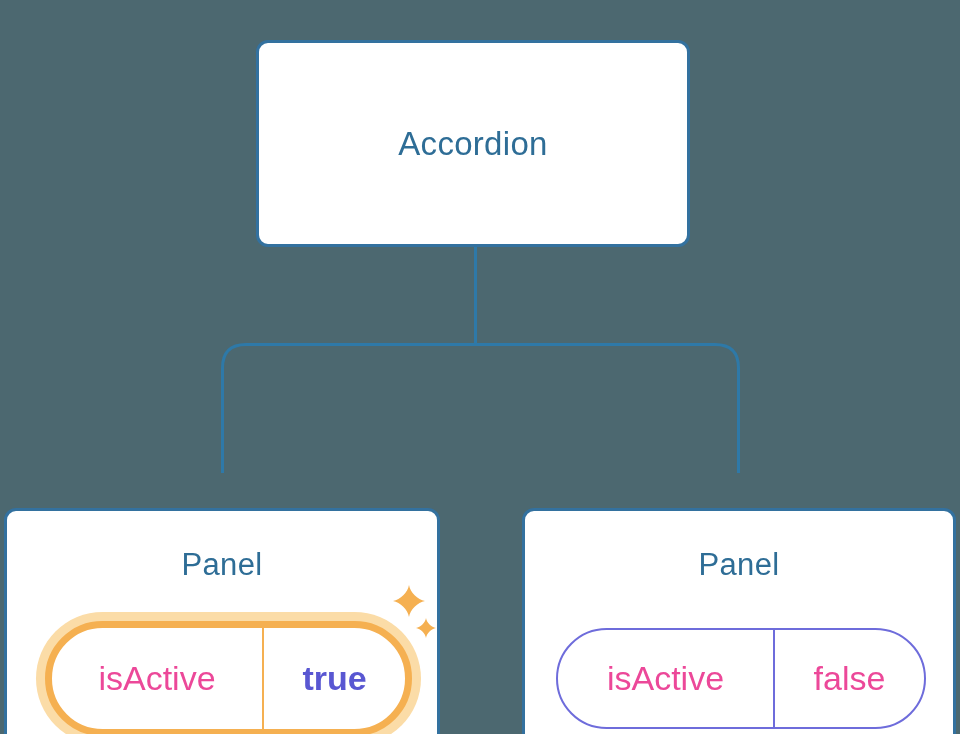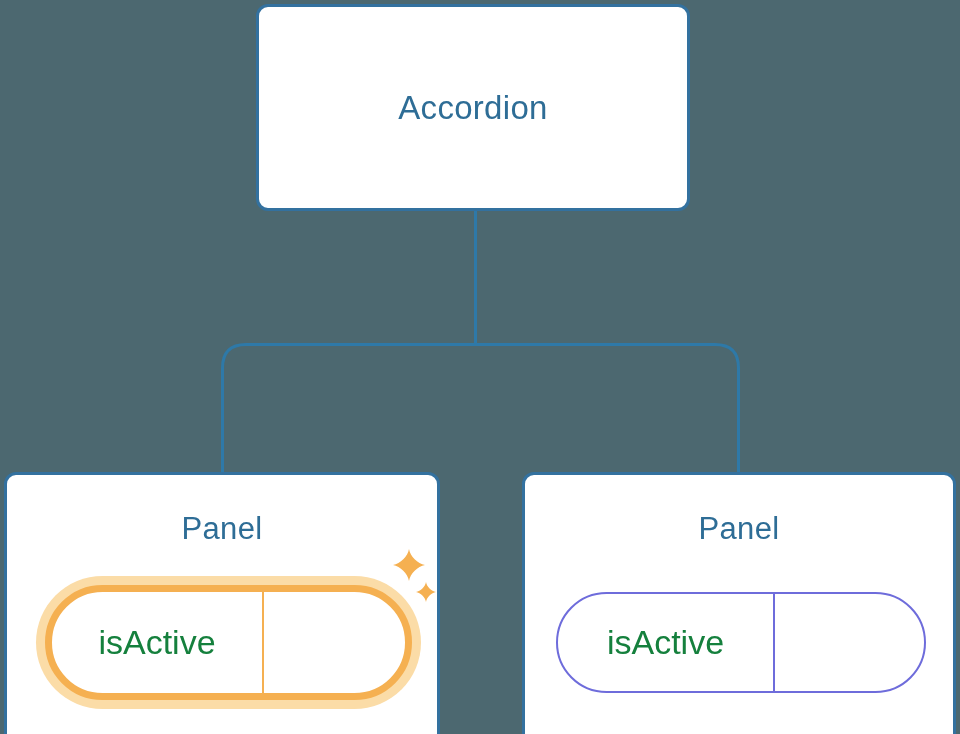--- a/index.html
+++ b/index.html
@@ -13,20 +13,21 @@
     background: #4C6870;
     font-family: "Liberation Sans", sans-serif;
     overflow: hidden;
   }
   .node {
     position: absolute;
     background: #ffffff;
     border: 3px solid #33719F;
     border-radius: 12px;
     box-sizing: border-box;
+    margin-top: 36px;
   }
   .node-accordion {
     left: 256px;
     top: 4px;
     width: 434px;
     height: 207px;
     display: flex;
     align-items: center;
     justify-content: center;
   }
@@ -63,21 +64,21 @@
     background: #ffffff;
     display: flex;
     align-items: stretch;
     overflow: hidden;
   }
   .state-pill .cell {
     display: flex;
     align-items: center;
     justify-content: center;
     font-size: 34px;
-    color: #15803d;
+    color: #ec4899;
   }
   .pill-active {
     left: 38px;
     top: 110px;
     width: 367px;
     height: 115px;
     border: 7px solid #F5B051;
     border-radius: 70px;
     box-shadow: 0 0 0 9px #FBDCA7;
   }
@@ -112,28 +113,30 @@
 <div class="node node-accordion">
   <span class="node-title">Accordion</span>
 </div>
 
 <div class="node panel panel-left">
   <div class="panel-title">Panel</div>
 
   <div class="state-pill pill-active">
     <div class="cell cell-key">isActive</div>
     <div class="divider"></div>
+    <div class="cell cell-val">true</div>
   </div>
 
   <svg class="sparkles" width="56" height="62" viewBox="0 0 56 62">
     <path d="M12 0C12.9 5.5 18.5 11.1 24 12C18.5 12.9 12.9 18.5 12 24C11.1 18.5 5.5 12.9 0 12C5.5 11.1 11.1 5.5 12 0Z" transform="translate(6,4) scale(1.3333)" fill="#F5B051"></path>
     <path d="M12 0C12.9 5.5 18.5 11.1 24 12C18.5 12.9 12.9 18.5 12 24C11.1 18.5 5.5 12.9 0 12C5.5 11.1 11.1 5.5 12 0Z" transform="translate(29,37) scale(0.8333)" fill="#F5B051"></path>
   </svg>
 </div>
 
 <div class="node panel panel-right">
   <div class="panel-title">Panel</div>
 
   <div class="state-pill pill-inactive">
     <div class="cell cell-key">isActive</div>
     <div class="divider"></div>
+    <div class="cell cell-val">false</div>
   </div>
 </div>
 
 </body></html>

